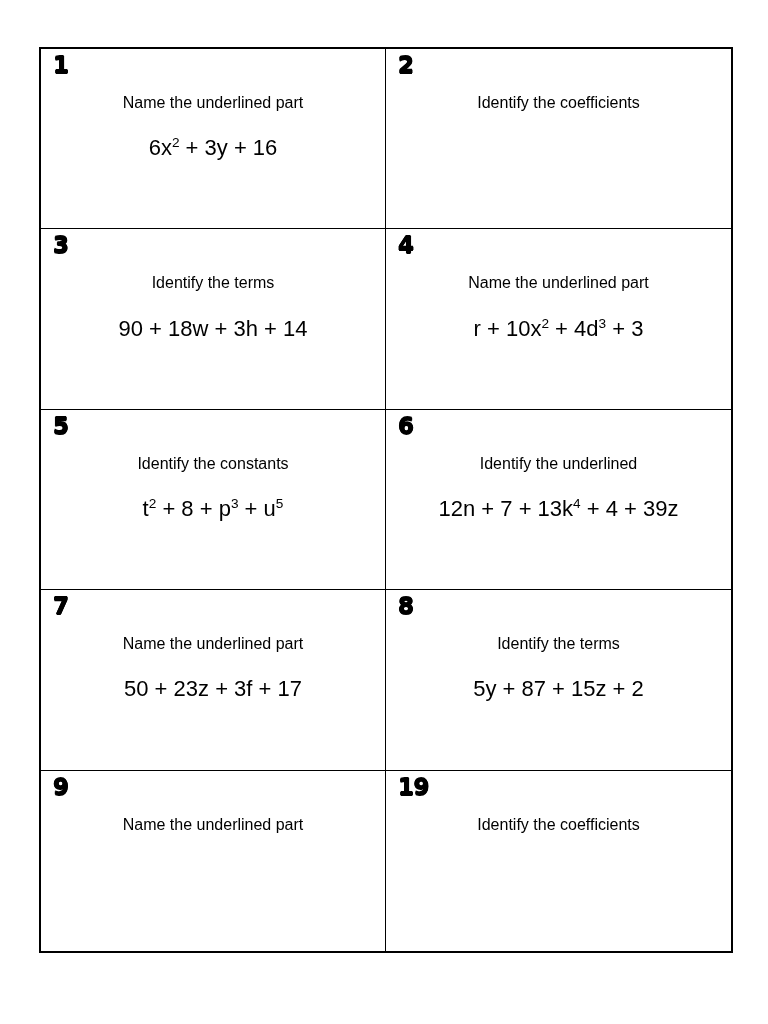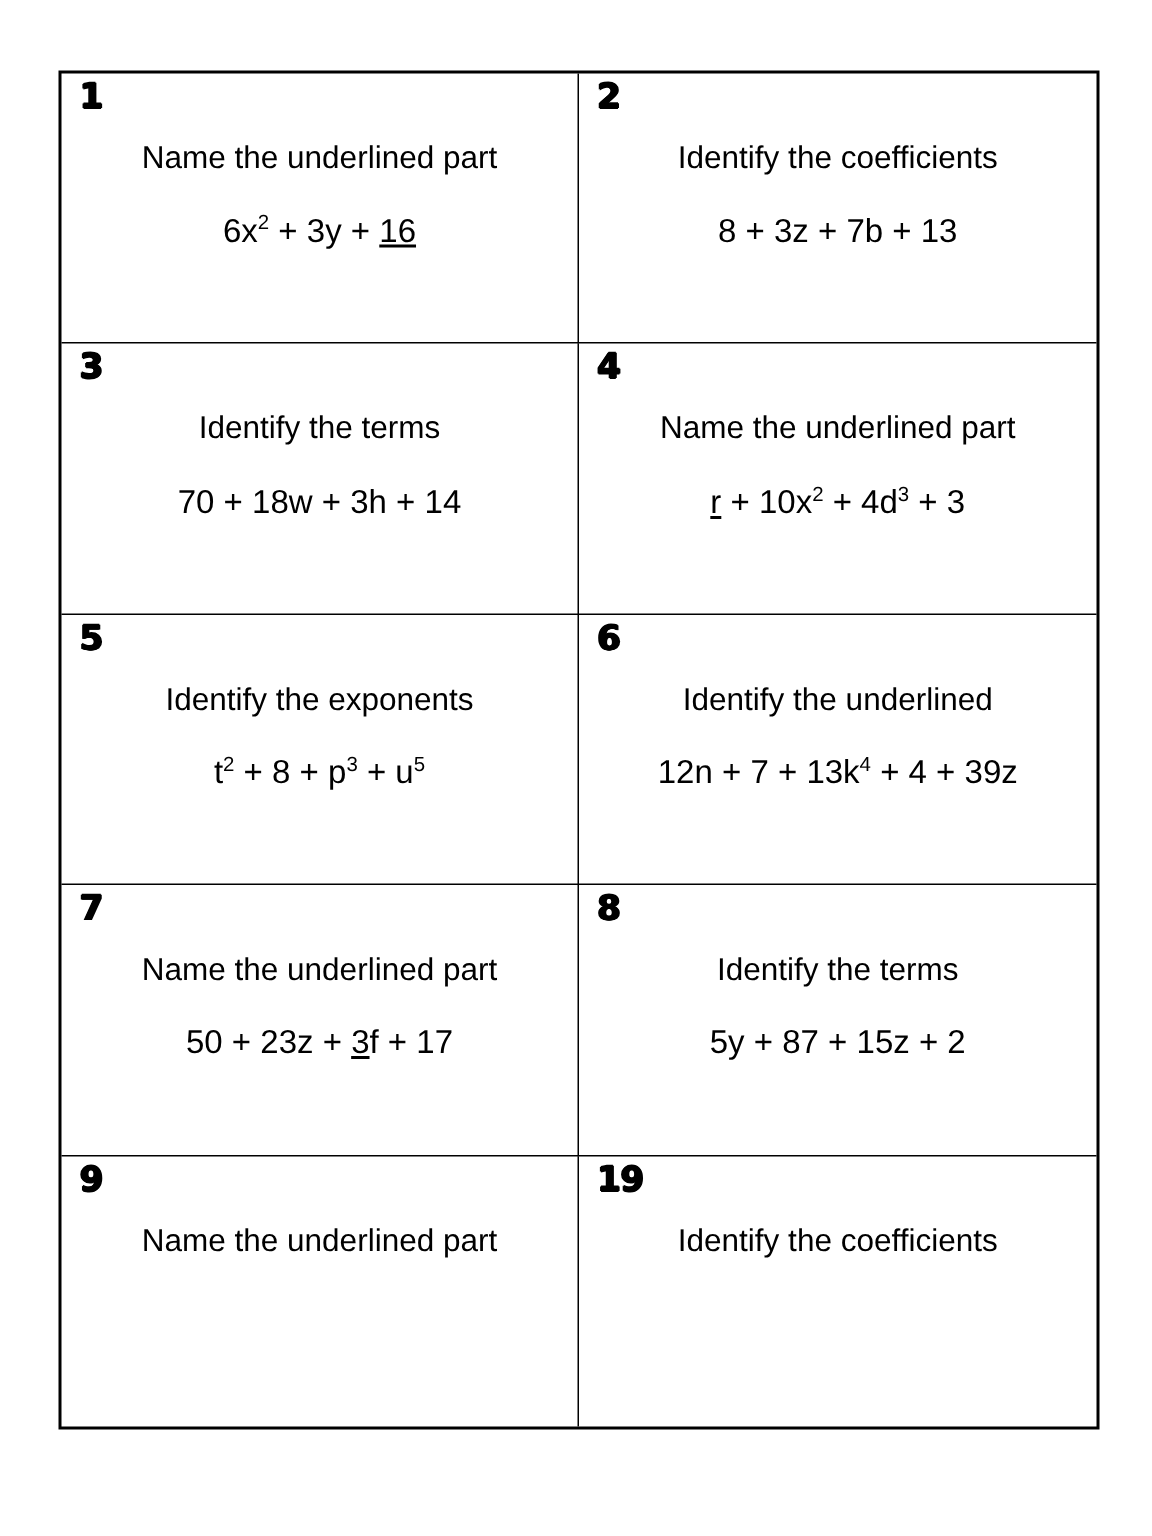--- a/index.html
+++ b/index.html
@@ -60,76 +60,74 @@
     line-height: 1;
     letter-spacing: -0.5px;
     text-shadow:
        0.6px 0 0 #000,
        -0.6px 0 0 #000,
        0 0.6px 0 #000,
        0 -0.6px 0 #000;
   }
   .prompt {
     margin-top: 44px;
-    font-size: 21px;
+    font-size: 16px;
     text-align: right;
     padding: 0 10px;
     line-height: 1.2;
   }
   .expression {
     margin-top: 22px;
     font-size: 22px;
     text-align: center;
     padding: 0 8px;
     line-height: 1.25;
     white-space: nowrap;
   }
   sup {
     font-size: 0.62em;
     vertical-align: super;
     line-height: 0;
   }
   .u {
-    text-decoration: underline;
     text-align: right;
   }
 </style>
 </head>
 <body>
 
 <div class="sheet">
   <div class="grid">
 
     <div class="cell">
       <div class="card-number">1</div>
       <div class="prompt">Name the underlined part</div>
       <div class="expression">6x<sup>2</sup> + 3y + <span class="u">16</span></div>
     </div>
 
     <div class="cell">
       <div class="card-number">2</div>
       <div class="prompt">Identify the coefficients</div>
-      <div class="expression">8 + 3z + 7b + 13</div>
     </div>
 
     <div class="cell">
       <div class="card-number">3</div>
       <div class="prompt">Identify the terms</div>
-      <div class="expression">70 + 18w + 3h + 14</div>
+      <div class="expression">90 + 18w + 3h + 14</div>
     </div>
 
     <div class="cell">
       <div class="card-number">4</div>
       <div class="prompt">Name the underlined part</div>
       <div class="expression"><span class="u">r</span> + 10x<sup>2</sup> + 4d<sup>3</sup> + 3</div>
     </div>
 
     <div class="cell">
       <div class="card-number">5</div>
-      <div class="prompt">Identify the exponents</div>
+      <div class="prompt">Identify the constants</div>
       <div class="expression">t<sup>2</sup> + 8 + p<sup>3</sup> + u<sup>5</sup></div>
     </div>
 
     <div class="cell">
       <div class="card-number">6</div>
       <div class="prompt">Identify the underlined</div>
       <div class="expression">12n + 7 + 13k<sup>4</sup> + 4 + 39z</div>
     </div>
 
     <div class="cell">

